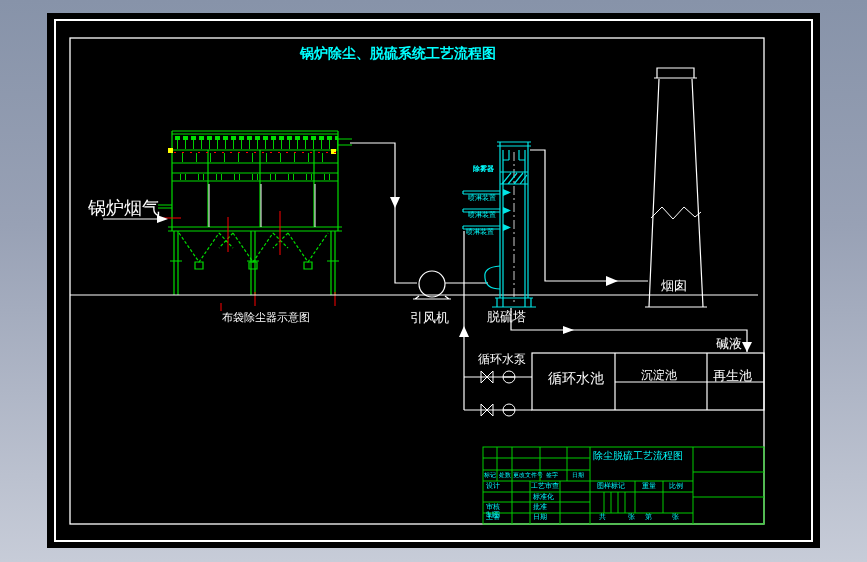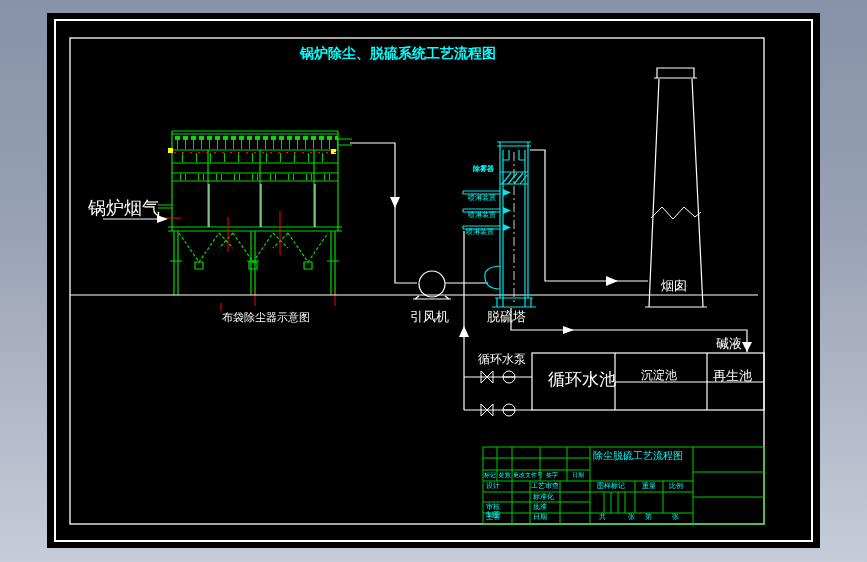--- a/index.html
+++ b/index.html
@@ -150,31 +150,31 @@
   <div class="valve-dots"></div>
   <div class="hooks-a"></div>
   <div class="hooks-b"></div>
 
   <div class="lbl cyan" style="left:300px;top:46px;width:136px;font-size:14px;font-weight:bold;text-align:center;">锅炉除尘、脱硫系统工艺流程图</div>
 
   <div class="lbl" style="left:88px;top:199px;font-size:18px;">锅炉烟气</div>
 
   <div class="lbl" style="left:222px;top:312px;font-size:11px;">布袋除尘器示意图</div>
 
-  <div class="lbl" style="left:410px;top:311px;font-size:13px;font-family:Liberation Mono, monospace;">引风机</div>
+  <div class="lbl" style="left:410px;top:311px;font-size:13px;">引风机</div>
 
   <div class="lbl" style="left:487px;top:310px;font-size:13px;">脱硫塔</div>
 
   <div class="lbl" style="left:661px;top:248px;font-size:13px;margin-top:31px;">烟囱</div>
 
   <div class="lbl" style="left:478px;top:353px;font-size:12px;">循环水泵</div>
 
   <div class="lbl" style="left:716px;top:337px;font-size:13px;">碱液</div>
 
-  <div class="lbl" style="left:548px;top:371px;font-size:17px;">循环水池</div>
+  <div class="lbl" style="left:548px;top:371px;font-size:14px;">循环水池</div>
   <div class="lbl" style="left:641px;top:369px;font-size:12px;">沉淀池</div>
   <div class="lbl" style="left:713px;top:369px;font-size:13px;">再生池</div>
 
   <div class="lbl cyan tiny" style="left:473px;top:166px;font-weight:bold;">除雾器</div>
   <div class="lbl cyan tiny" style="left:468px;top:195px;">喷淋装置</div>
   <div class="lbl cyan tiny" style="left:468px;top:212px;">喷淋装置</div>
   <div class="lbl cyan tiny" style="left:466px;top:229px;">喷淋装置</div>
 
   <div class="lbl cyan" style="left:592px;top:451px;width:92px;font-size:10px;text-align:center;">除尘脱硫工艺流程图</div>
 

